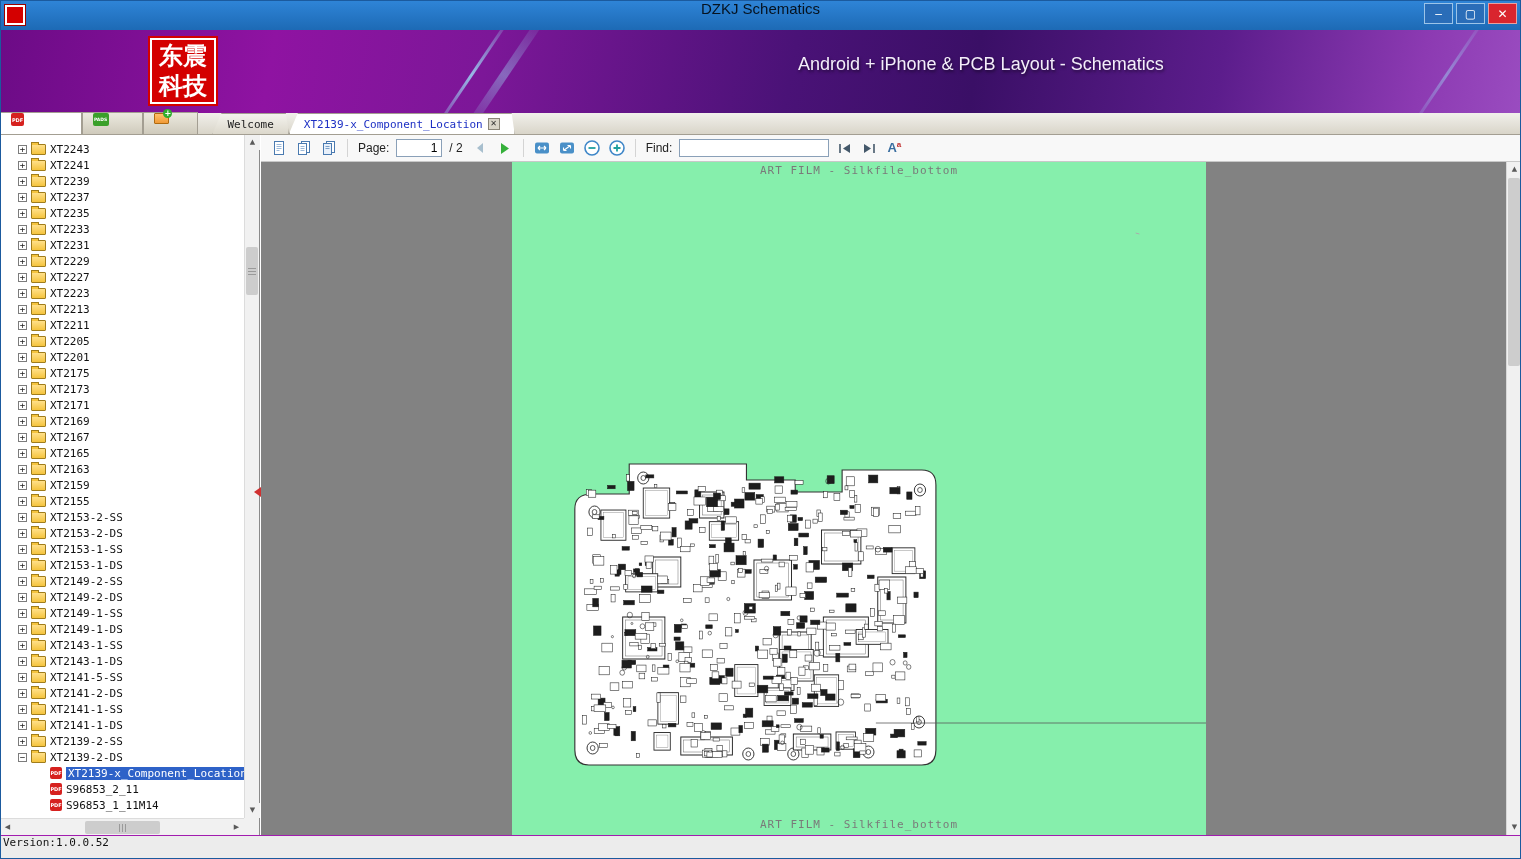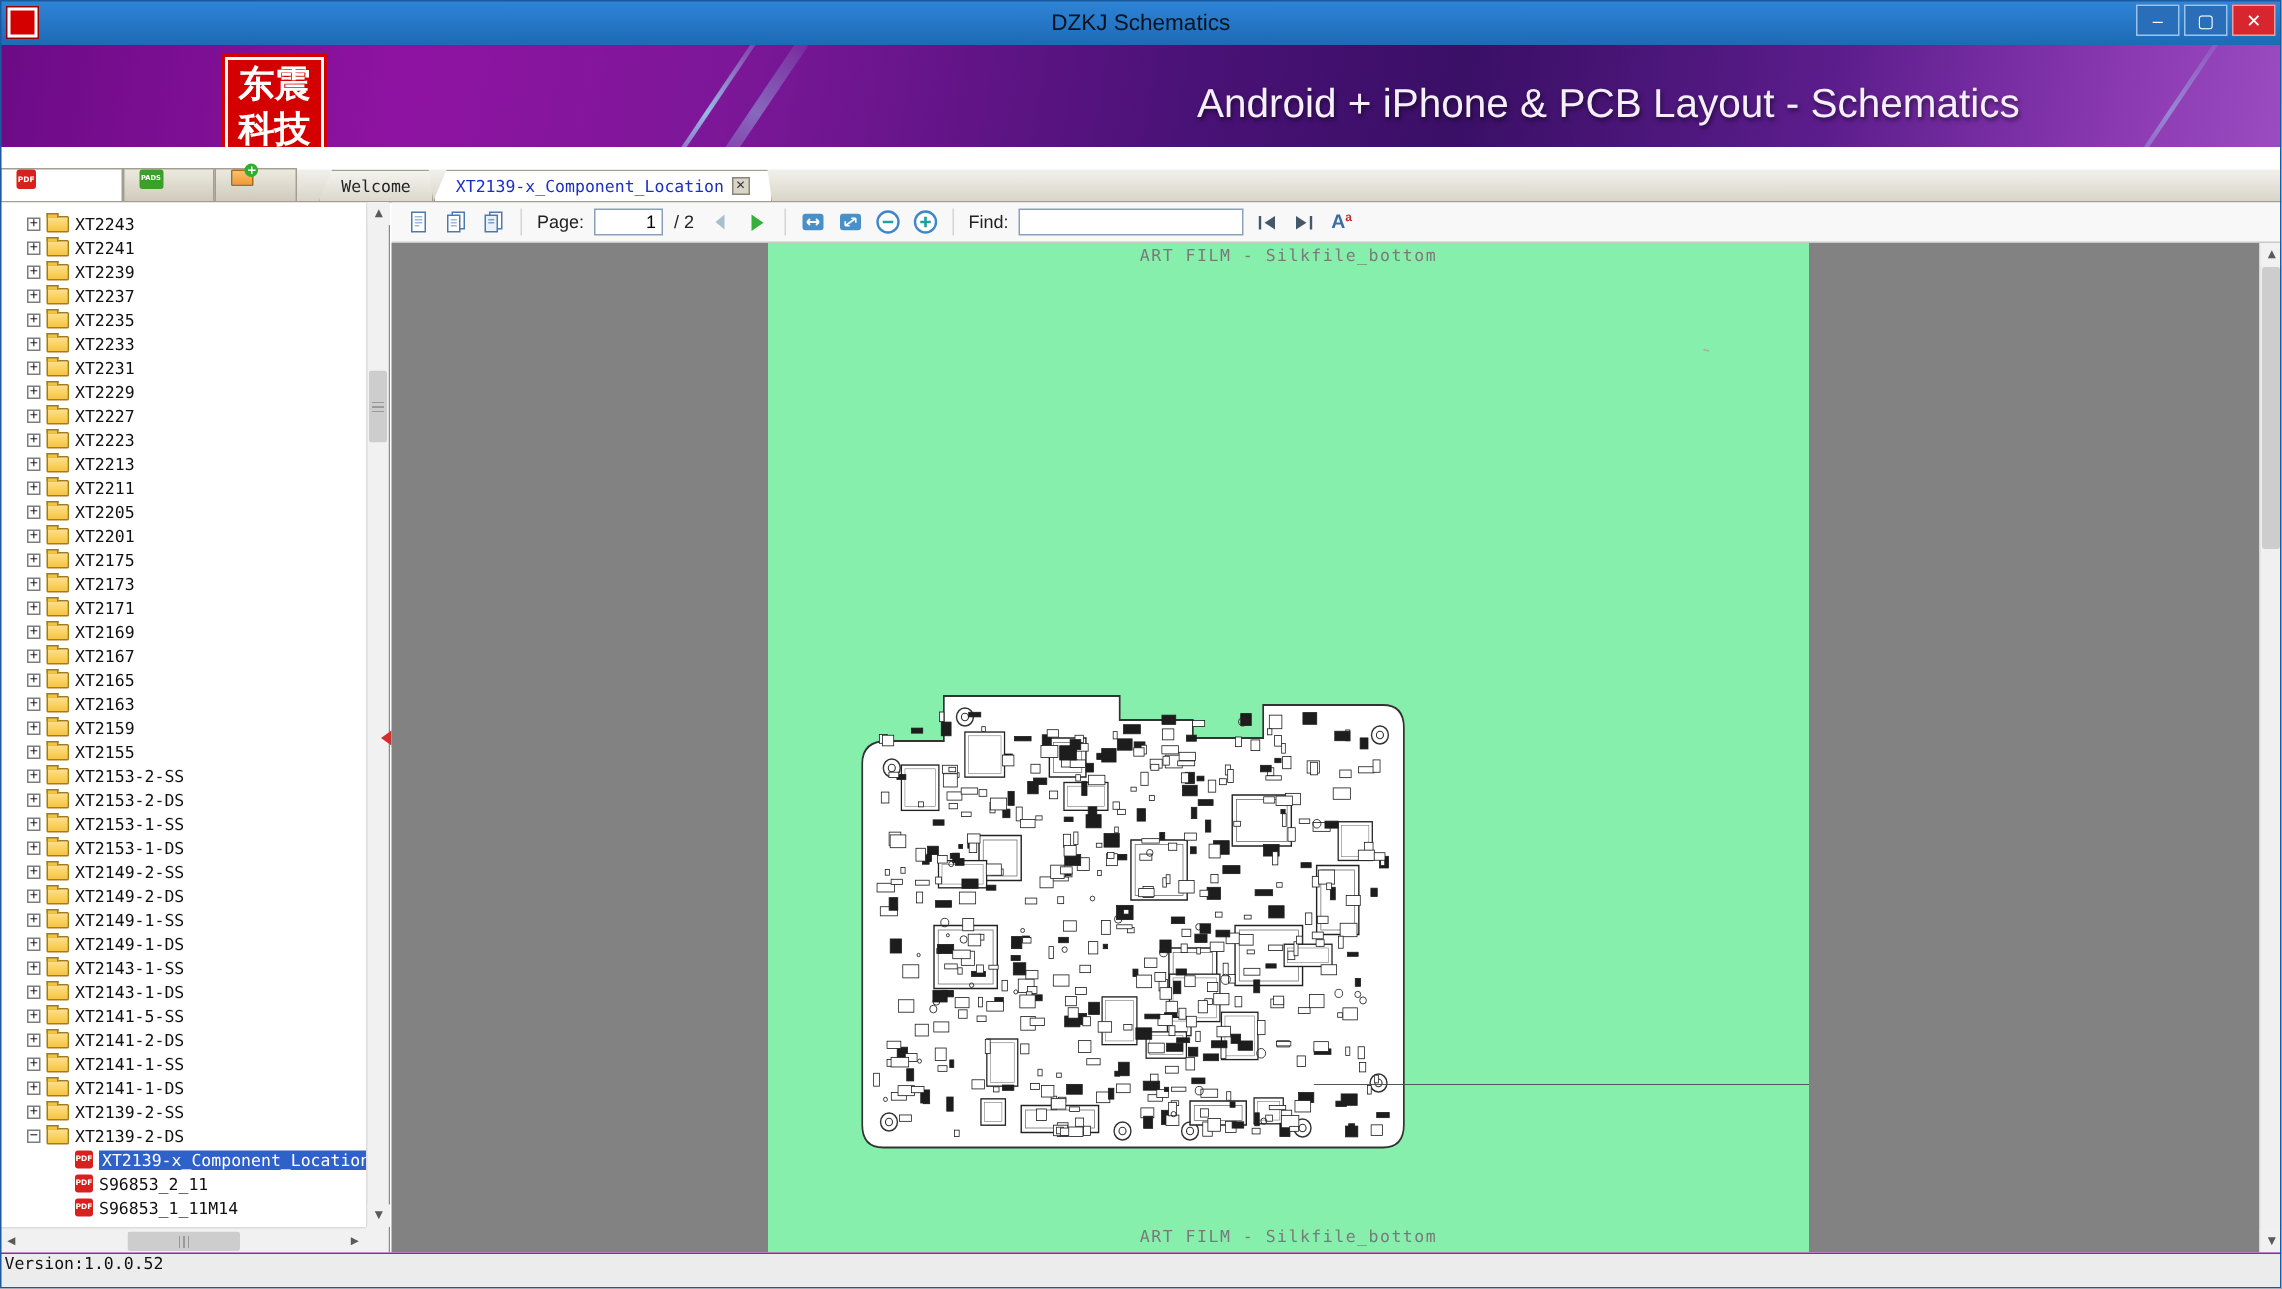--- a/index.html
+++ b/index.html
@@ -7,49 +7,49 @@
   body {
     position: relative; overflow: hidden; background:#fff;
     font-family:"Liberation Sans",sans-serif;
   }
   .frame { position:absolute; inset:0; border:1px solid #1b5a9e; pointer-events:none; z-index:99; }
 
   
   .titlebar {
     position:absolute; top:0; left:0; right:0; height:30px;
     background:linear-gradient(180deg,#2f85d8,#1d6ab5);
-    display:flex; align-items:center;
+    display:flex; 
   }
   .app-icon { position:absolute; left:5px; top:5px; width:20px; height:20px;
     background:#d40000; border:2px solid #fff; box-shadow:0 0 0 1px #900; }
   .title { flex:1; text-align:center; font-size:15px; color:#06121f; }
   .win-buttons { position:absolute; right:4px; top:3px; display:flex; gap:3px; }
   .win-btn { width:29px; height:21px; display:flex; align-items:center; justify-content:center;
     font-size:12px; color:#fff; background:#2a6db8; border:1px solid #9cc4e8; cursor:default; }
   .win-btn.close { background:#d9252e; border-color:#e8a0a0; }
 
   
   .banner {
-    position:absolute; top:30px; left:0; right:0; height:68px; overflow:hidden;
+    position:absolute; top:30px; left:0; right:0; height:83px; overflow:hidden;
     background:linear-gradient(100deg,#6c0b86 0%,#8f13a2 18%,#7c1798 32%,#4a1277 52%,#3a0f66 64%,#5c1d8c 80%,#8c3ab2 93%,#9a4cc0 100%);
   }
   .streak { position:absolute; background:linear-gradient(rgba(150,235,255,0),rgba(160,240,255,.75),rgba(150,235,255,0)); width:3px; height:150px; top:-30px; transform:rotate(34deg); }
   .s1 { left:470px; } .s2 { left:500px; width:8px; opacity:.5; } .s3 { left:1445px; opacity:.55; }
   .banner-logo {
     position:absolute; left:150px; top:8px; width:66px; height:66px;
     background:#d40000; border:2px solid #fff; box-shadow:0 0 0 2px #d40000;
     color:#fff; font-weight:bold; font-size:24px; line-height:1.25; text-align:center;
     font-family:"DejaVu Sans",sans-serif; display:flex; flex-direction:column; justify-content:center;
   }
   .app-name {
     position:absolute; left:232px; top:18px; color:#fff; font-size:37px; font-weight:bold;
     letter-spacing:1px; text-shadow:2px 3px 3px rgba(0,0,0,.45);
   }
   .tagline {
-    position:absolute; left:798px; top:24px; color:#f4effa; font-size:27px;
+    position:absolute; left:798px; top:24px; color:#f4effa; font-size:18px;
     text-shadow:1px 2px 3px rgba(0,0,0,.5); white-space:nowrap;
   }
 
   
   .tabrow {
     position:absolute; top:113px; left:0; right:0; height:22px;
     background:linear-gradient(#f1f0eb,#d9d5c9); border-bottom:1px solid #a39e92;
     display:flex; align-items:flex-end;
   }
   .tool-tabs { display:flex; height:22px; }

